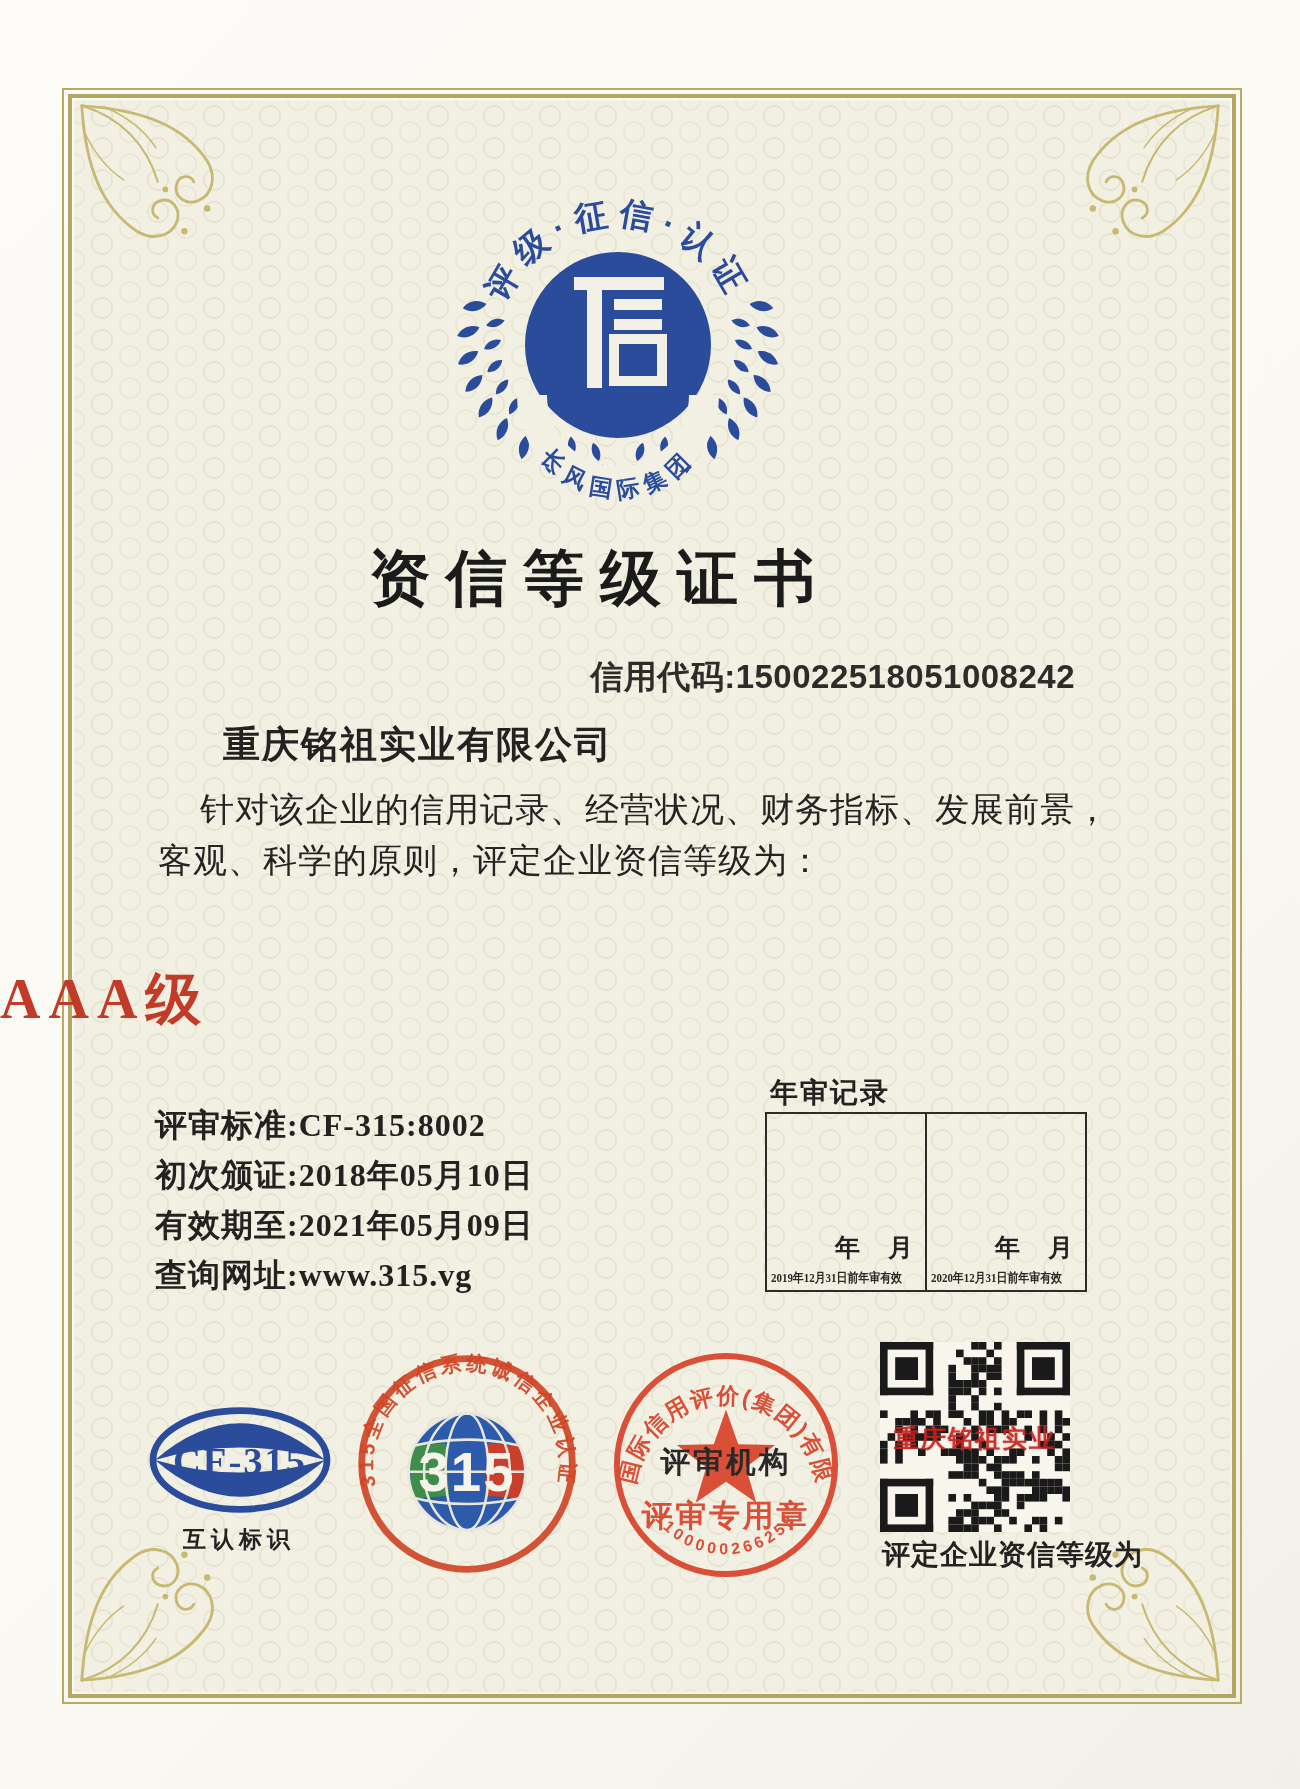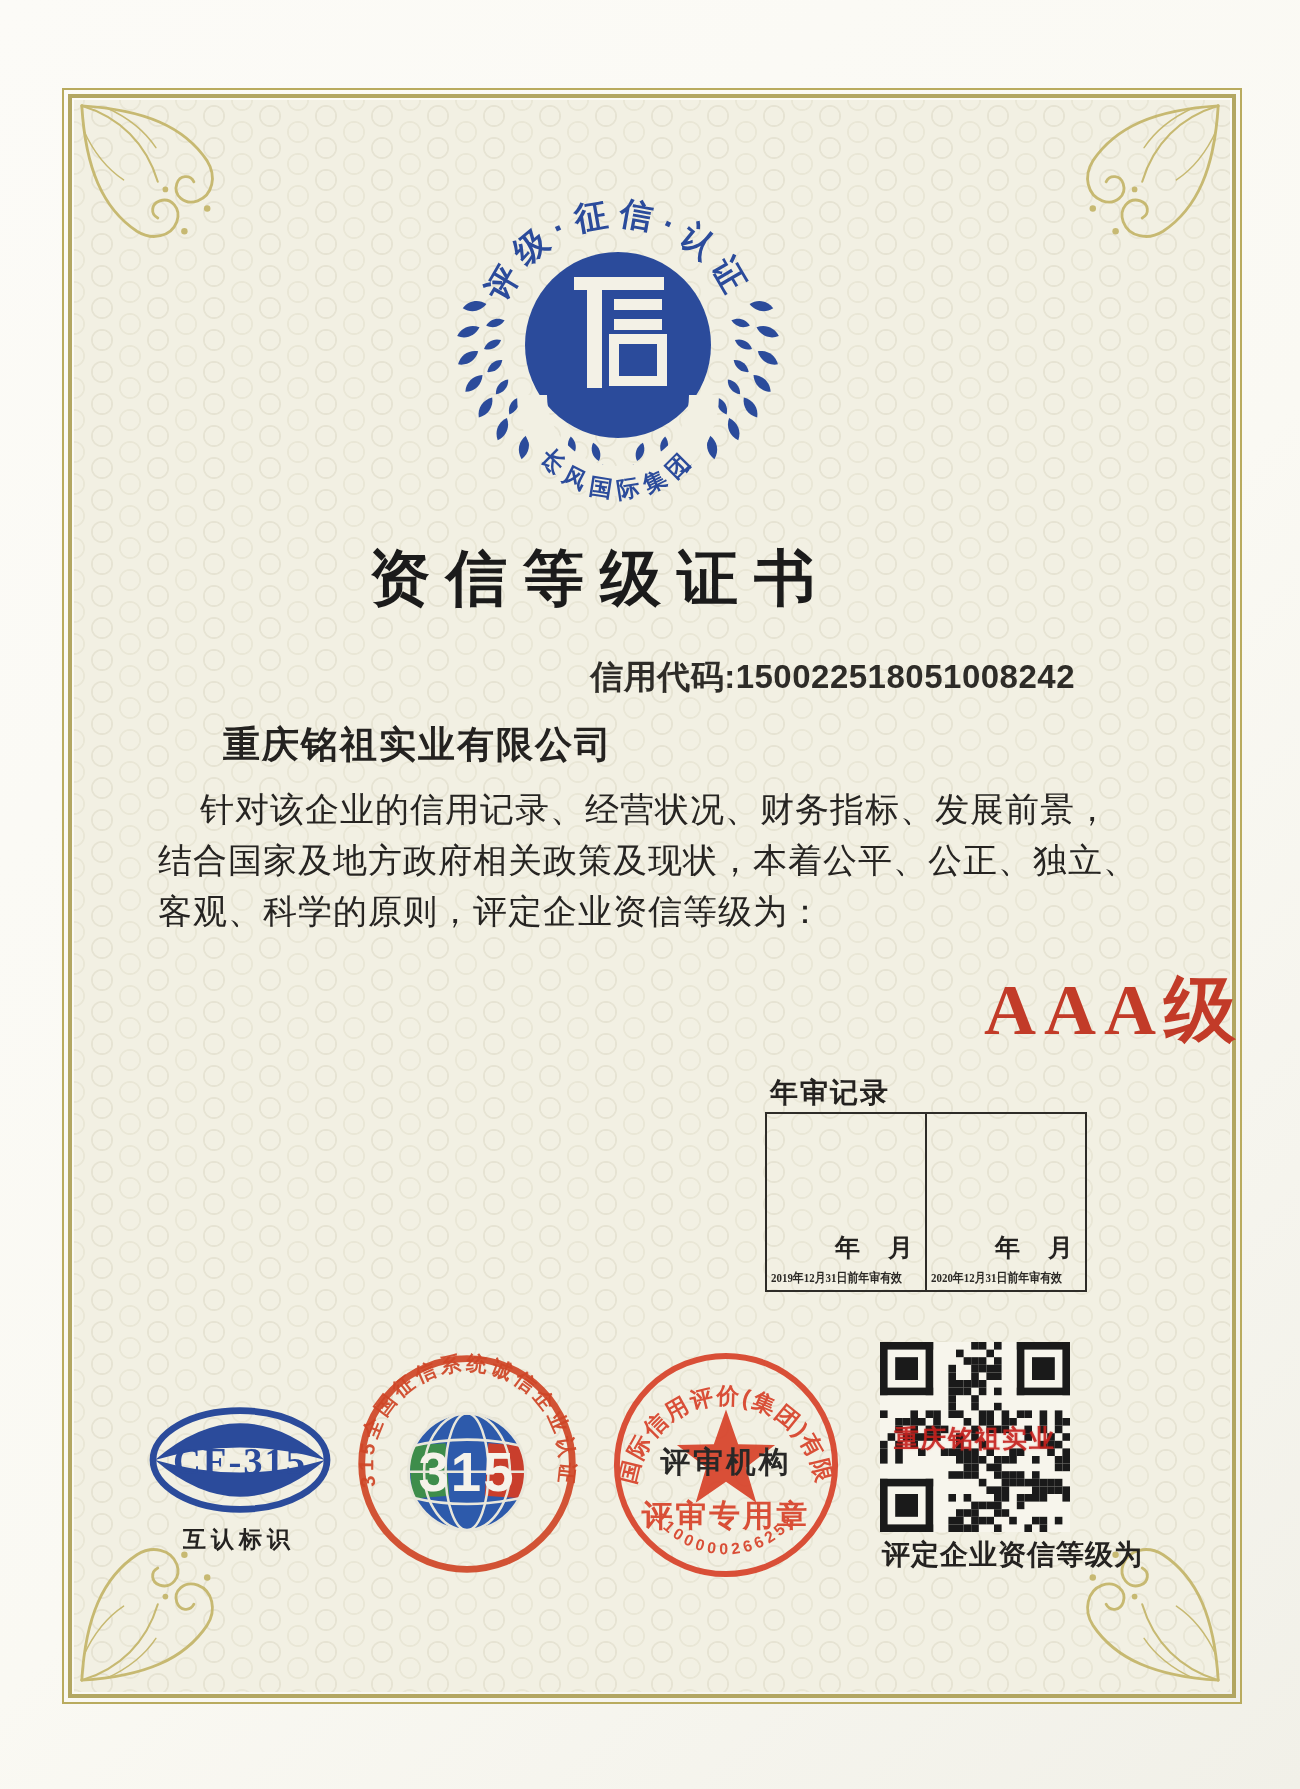--- a/index.html
+++ b/index.html
@@ -47,22 +47,22 @@
     position:absolute;left:175px;top:720px;
     font-size:37px;font-weight:bold;color:#242220;letter-spacing:2px;margin-left:48px;
   }
   .body-par{
     position:absolute;left:158px;top:784px;width:940px;
     font-family:"Liberation Serif",serif;font-size:34px;color:#262422;
     line-height:51px;letter-spacing:1px;white-space:nowrap;
   }
   .body-par .l1{padding-left:42px;}
   .rating{
-    position:absolute;left:0;top:962px;width:1244px;text-align:right;
-    font-family:"Liberation Serif",serif;font-size:72px;font-weight:bold;
+    position:absolute;left:0;top:962px;width:1244px;text-align:left;
+    font-family:"Liberation Serif",serif;font-size:56px;font-weight:bold;
     color:#c23b28;letter-spacing:8px;
   }
   .details{
     position:absolute;left:155px;top:1100px;
     font-family:"Liberation Serif",serif;font-size:32px;font-weight:bold;
     color:#242220;line-height:50px;letter-spacing:1px;
   }
   .annual-label{
     position:absolute;left:770px;top:1074px;
     font-family:"Liberation Serif",serif;font-size:28px;font-weight:bold;
@@ -202,26 +202,31 @@
       <textPath href="#botArc" startOffset="50%" text-anchor="middle">长风国际集团</textPath>
     </text>
   </svg>
 
   <div class="title">资信等级证书</div>
   <div class="credit">信用代码:150022518051008242</div>
   <div class="company">重庆铭祖实业有限公司</div>
 
   <div class="body-par">
     <div class="l1">针对该企业的信用记录、经营状况、财务指标、发展前景，</div>
-    <div>结合国家及地方政府相关政策及现状，本着公平、公正、独立、</div>
     <div>客观、科学的原则，评定企业资信等级为：</div>
   </div>
 
   <div class="rating">AAA级</div>
 
+  <div class="details">
+    <div>评审标准:CF-315:8002</div>
+    <div>初次颁证:2018年05月10日</div>
+    <div>有效期至:2021年05月09日</div>
+    <div>查询网址:www.315.vg</div>
+  </div>
 
   <div class="annual-label">年审记录</div>
   <div class="annual-box">
     <div class="annual-cell">
       <div class="ym">
         <span>年</span>
         <span>月</span>
       </div>
       <div class="annual-note">2019年12月31日前年审有效</div>
     </div>

